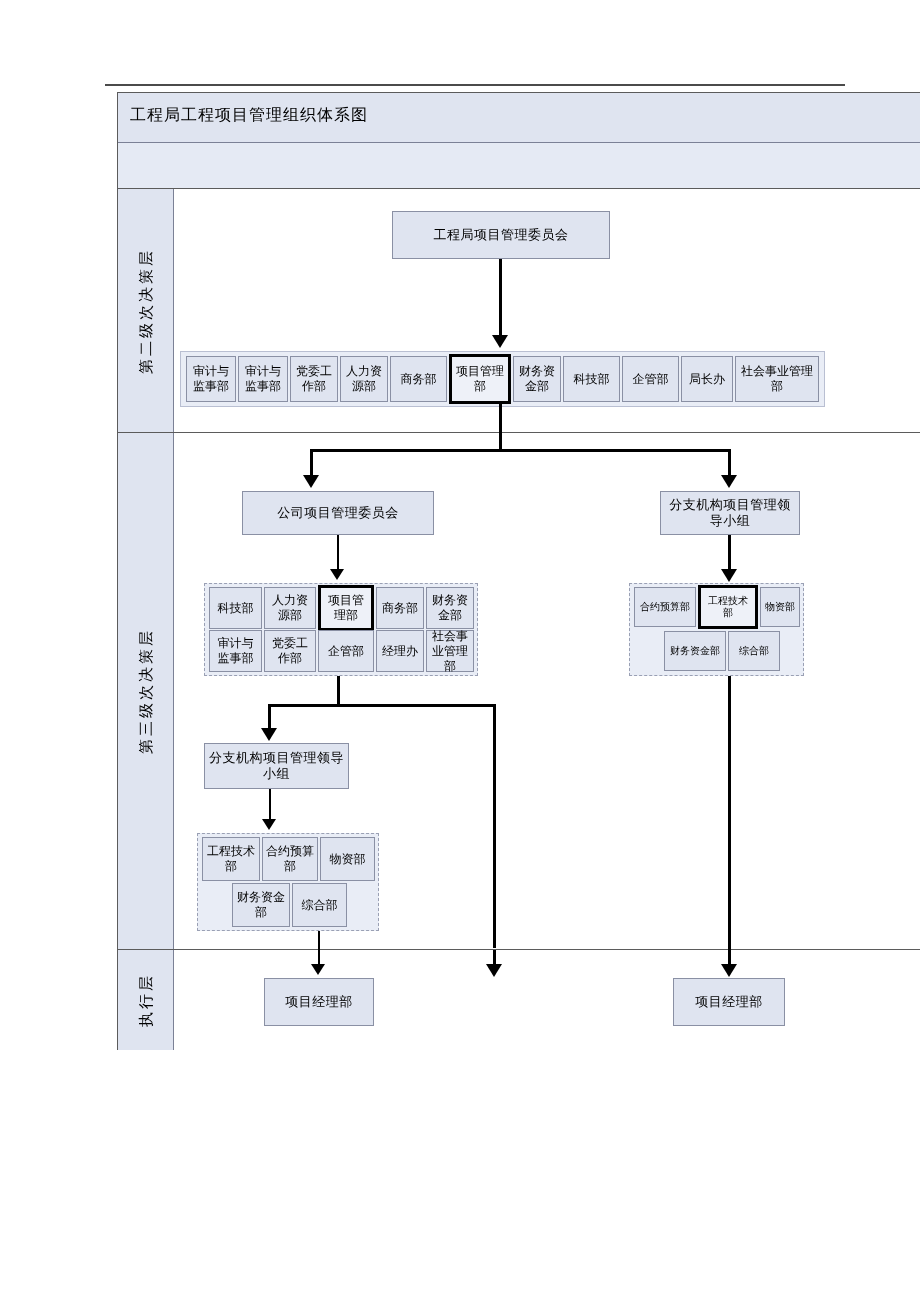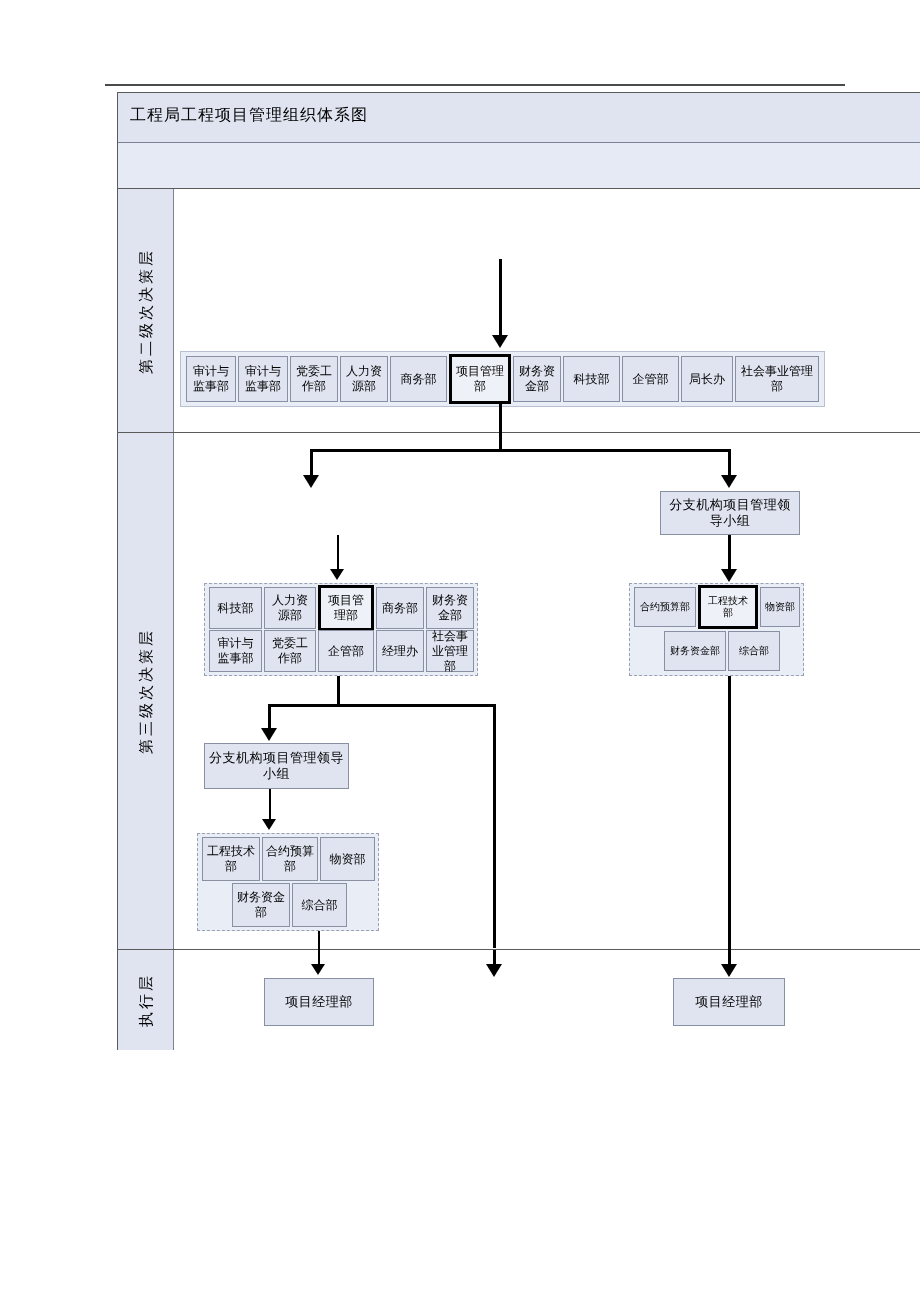--- a/index.html
+++ b/index.html
@@ -157,20 +157,21 @@
     </div>
 
     <div class="subtitle-row"></div>
 
     <div class="tier tier-1">
       <div class="label-col" style="top:0;height:100%;">
         <span class="vlabel">第二级次决策层</span>
       </div>
       <div class="tier-body">
 
+        <div class="node" style="left:218px; top:22px; width:218px; height:48px;">工程局项目管理委员会</div>
 
         <div class="ln v" style="left:325px; top:70px; height:76px;"></div>
         <div class="arrow-down" style="left:318px; top:146px;"></div>
 
         <div class="dept-group" style="left:6px; top:162px; width:645px; height:56px; border-style:solid; border-color:#b9bfd2;">
         </div>
 
         <div class="node small" style="left:12px; top:167px; width:50px; height:46px;">审计与监事部</div>
         <div class="node small" style="left:64px; top:167px; width:50px; height:46px;">审计与监事部</div>
         <div class="node small" style="left:116px; top:167px; width:48px; height:46px;">党委工作部</div>
@@ -193,20 +194,21 @@
       </div>
       <div class="tier-body">
 
         <div class="ln v" style="left:325px; top:0px; height:18px;"></div>
         <div class="ln h" style="left:136px; top:16px; width:421px;"></div>
         <div class="ln v" style="left:136px; top:16px; height:28px;"></div>
         <div class="arrow-down" style="left:129px; top:42px;"></div>
         <div class="ln v" style="left:554px; top:16px; height:28px;"></div>
         <div class="arrow-down" style="left:547px; top:42px;"></div>
 
+        <div class="node" style="left:68px; top:58px; width:192px; height:44px;">公司项目管理委员会</div>
 
         <div class="node" style="left:486px; top:58px; width:140px; height:44px;">分支机构项目管理领导小组</div>
 
         <div class="ln thin v" style="left:163px; top:102px; height:36px;"></div>
         <div class="arrow-down" style="left:156px; top:136px; border-left-width:7px; border-right-width:7px; border-top-width:11px;"></div>
 
         <div class="ln v" style="left:554px; top:102px; height:36px;"></div>
         <div class="arrow-down" style="left:547px; top:136px;"></div>
 
         <div class="dept-group" style="left:30px; top:150px; width:274px; height:93px;"></div>

